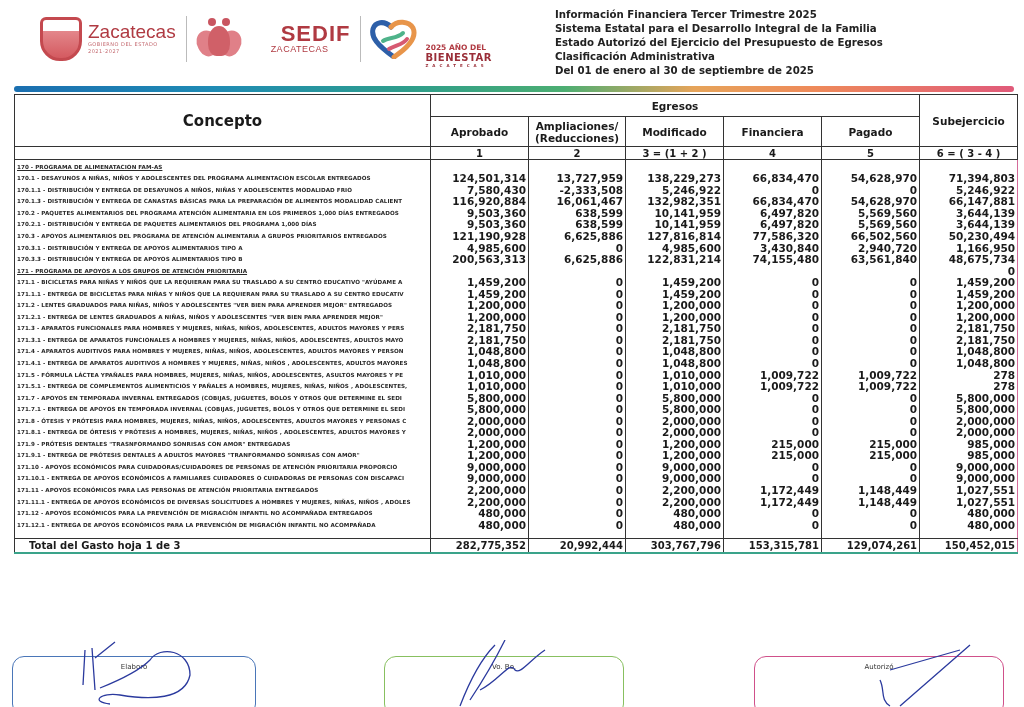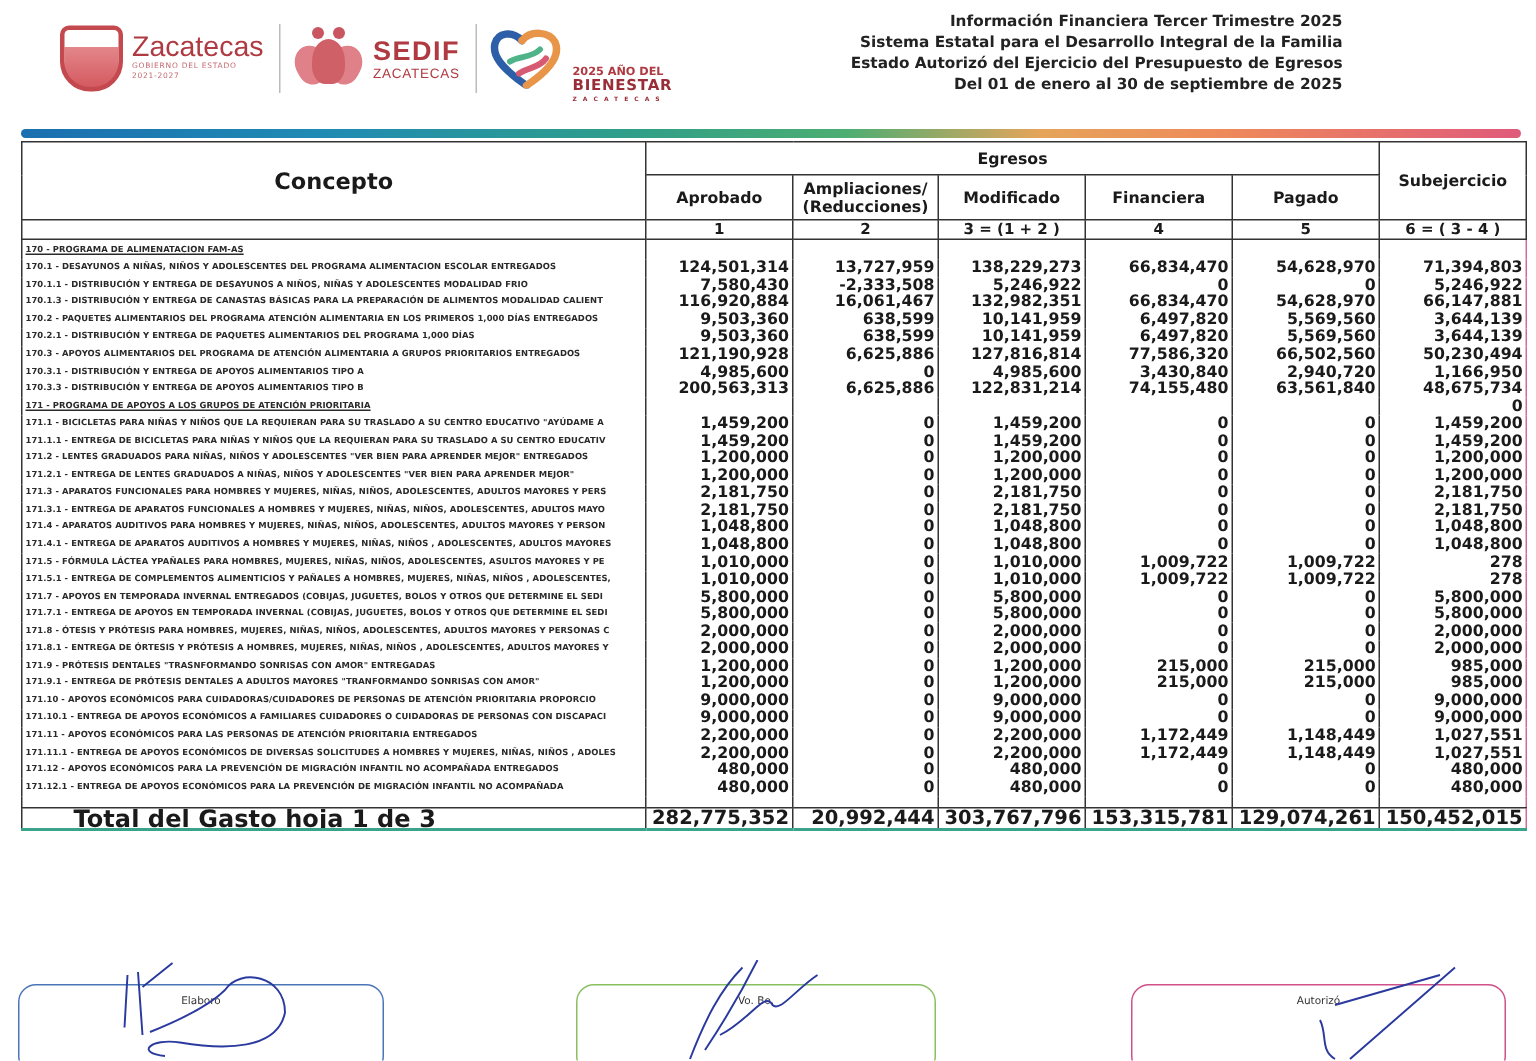--- a/index.html
+++ b/index.html
@@ -15,51 +15,51 @@
   .zac-sub { font-size: 5px; color: #c46a70; letter-spacing: .5px; line-height: 7px; }
   .vsep { width: 1px; height: 46px; background: #bbbbbb; margin: 0 8px 0 10px; }
   .logo-sedif { display: flex; align-items: center; }
   .lotus { width: 48px; height: 34px; position: relative; }
   .lotus .petal { position: absolute; bottom: 0; width: 22px; height: 26px; background: #d06068; border-radius: 50% 50% 40% 40%; }
   .lotus .p1 { left: 2px; transform: rotate(-30deg); background:#e08088; }
   .lotus .p2 { left: 13px; height: 30px; }
   .lotus .p3 { left: 24px; transform: rotate(30deg); background:#e08088; }
   .lotus .dot { position:absolute; top:-4px; width:8px; height:8px; border-radius:50%; background:#c95560; }
   .sedif-text { margin-left: 6px; text-align: center; }
-  .sedif-name { font-family: "Liberation Sans", sans-serif; font-size: 18px; font-weight: bold; color: #b03a42; line-height: 20px; letter-spacing: 1px; }
+  .sedif-name { font-family: "Liberation Sans", sans-serif; font-size: 22px; font-weight: bold; color: #b03a42; line-height: 20px; letter-spacing: 1px; margin-left: 32px; }
   .sedif-sub { font-family: "Liberation Sans", sans-serif; font-size: 9px; color: #b03a42; letter-spacing: .5px; }
   .logo-bien { display: flex; align-items: center; }
   .heart { width: 50px; height: 40px; position: relative; }
   .bien-text { margin-left: 6px; }
   .bien-1 { font-size: 7.5px; font-weight: bold; color: #b03a42; line-height: 9px; margin-top: 33px; }
   .bien-2 { font-size: 10px; font-weight: bold; color: #9a2e38; line-height: 11px; letter-spacing: .5px;}
   .bien-3 { font-size: 4px; font-weight: bold; color: #9a2e38; letter-spacing: 4px; }
 
   
-  .titles { position: absolute; left: 555px; top: 8px; width: 340px; text-align: right; }
+  .titles { position: absolute; left: 555px; top: 8px; width: 340px; text-align: left; }
   .titles div { font-size: 10.2px; font-weight: bold; line-height: 14px; color: #222; }
 
   
   .band { position: absolute; left: 14px; top: 86px; width: 1000px; height: 6px;
           background: linear-gradient(90deg,#1b6fb0 0%,#1f8bb4 20%,#2f9e8a 40%,#4cae72 55%,#e6a45a 68%,#ee8a5a 80%,#e05a7a 100%);
           border-radius: 3px; }
 
   
   .tbl { position: absolute; left: 14px; top: 94px; width: 1003px; border-collapse: collapse; table-layout: fixed; }
   .tbl td, .tbl th { border-left: 1.5px solid #333; border-right: 1.5px solid #333; padding: 0 2px; }
   .tbl th { font-weight: bold; font-size: 10.5px; text-align: center; border: 1.5px solid #333; }
   .tbl .h-concepto { font-size: 15px; }
   .tbl .idx th { font-size: 10px; height: 13px; }
   .tbl td { height: 11.55px; font-size: 10.5px; font-weight: bold; text-align: right; white-space: nowrap; overflow: hidden; vertical-align: middle; line-height: 11px; }
   .tbl td.c { text-align: left; font-size: 5.6px; font-weight: bold; letter-spacing: .05px; color: #2a2a2a; }
   .tbl td.c.u { text-decoration: underline; }
   .tbl tr.first td { padding-top: 2px; }
   .tbl tr.spacer td { height: 8px; }
-  .tbl tr.total td { border-top: 1.5px solid #333; border-bottom: 2px solid #3aa38a; height: 14px; font-size: 13px; }
-  .tbl tr.total td.c { font-size: 16px; color: #1a1a1a; padding-left: 34px; }
+  .tbl tr.total td { border-top: 1.5px solid #333; border-bottom: 2px solid #3aa38a; height: 14px; font-size: 10px; }
+  .tbl tr.total td.c { font-size: 10px; color: #1a1a1a; padding-left: 14px; }
   .tbl tr.lastbody td { border-bottom: 1.5px solid #333; }
   .tbl td.sub { border-right: 1.5px solid #d46a9a; }
 
   
   .sig { position: absolute; top: 656px; height: 60px; border: 1.5px solid; border-radius: 12px; }
   .sig .lbl { position: absolute; top: 6px; width: 100%; text-align: center; font-size: 7px; color: #333; }
   .sig-1 { left: 12px; width: 244px; border-color: #4a76b8; }
   .sig-2 { left: 384px; width: 240px; border-color: #88c060; }
   .sig-3 { left: 754px; width: 250px; border-color: #d0508a; }
   .scribble { position: absolute; pointer-events: none; }
@@ -103,20 +103,21 @@
       <div class="bien-2">BIENESTAR</div>
       <div class="bien-3">ZACATECAS</div>
     </div>
   </div>
 </div>
 
 <div class="titles">
   <div>Información Financiera Tercer Trimestre 2025</div>
   <div>Sistema Estatal para el Desarrollo Integral de la Familia</div>
   <div>Estado Autorizó del Ejercicio del Presupuesto de Egresos</div>
+  <div>Clasificación Administrativa</div>
   <div>Del 01 de enero al  30 de septiembre de 2025</div>
 </div>
 
 <div class="band"></div>
 
 <table class="tbl" id="tbl">
   <colgroup>
     <col style="width:416px">
     <col style="width:98px">
     <col style="width:97px">

